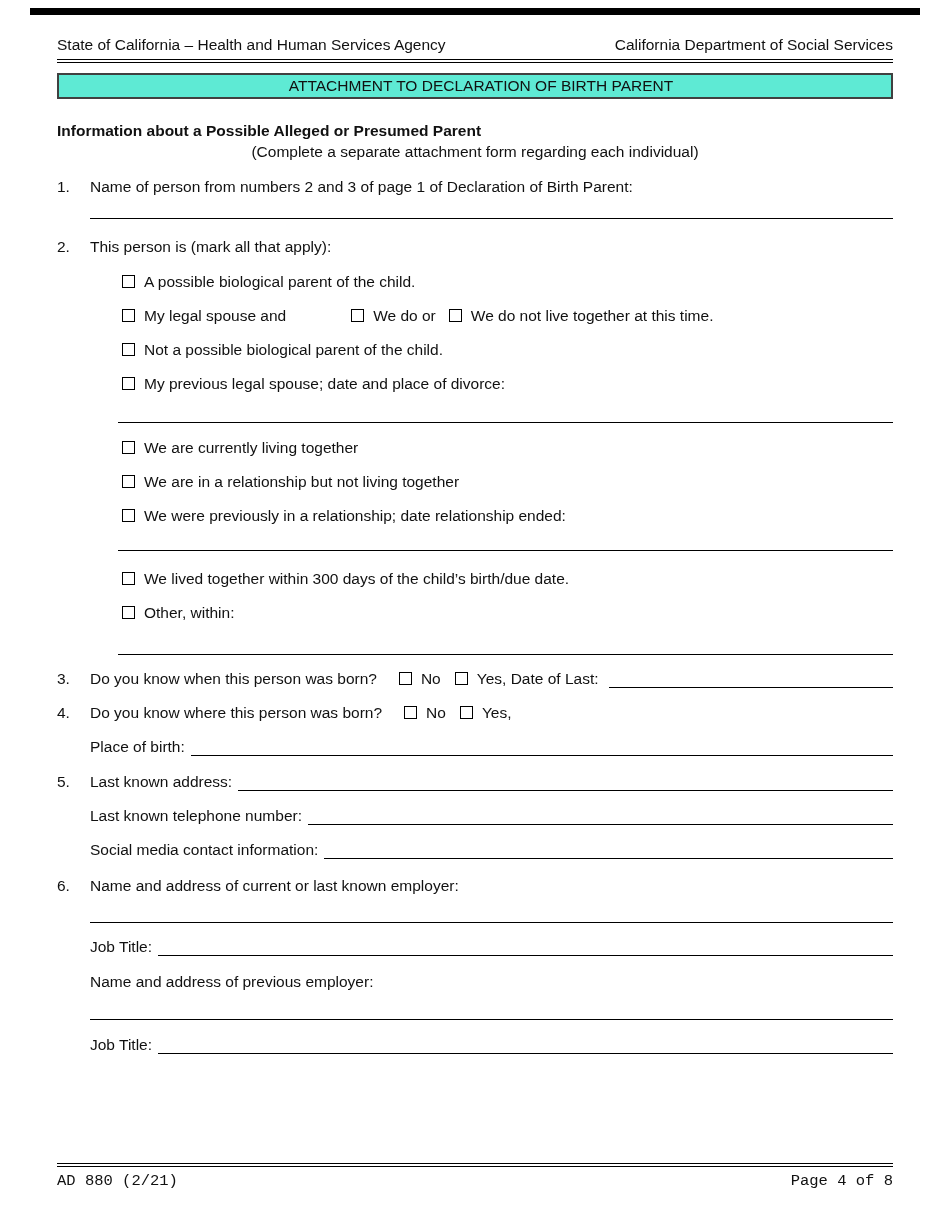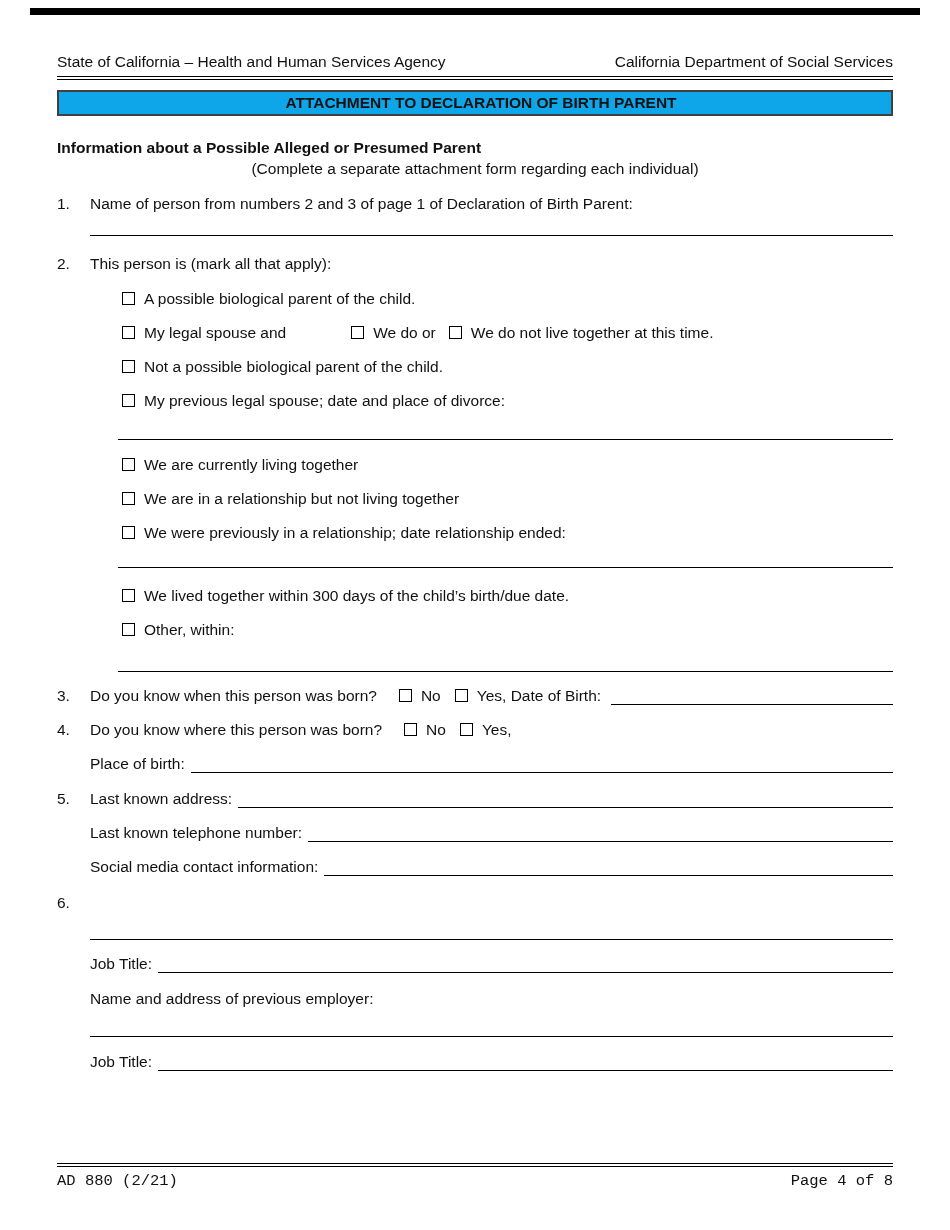--- a/index.html
+++ b/index.html
@@ -18,34 +18,34 @@
   .topbar {
     position: absolute;
     top: 8px; left: 30px; right: 30px;
     height: 7px;
     background: #000000;
   }
   .content { padding: 0 57px; }
   .header-row {
     display: flex;
     justify-content: space-between;
-    padding-top: 52px;
+    padding-top: 35px;
   }
   .double-rule {
     margin-top: 5px;
     height: 4px;
     border-top: 1.5px solid #000;
     border-bottom: 1.5px solid #000;
   }
   .title-box {
     margin-top: 10px;
     border: 2px solid #404040;
-    background: #0ea5e9;
+    background: #5eead4;
     text-align: center;
-    font-weight: bold;
+    font-weight: normal;
     padding: 1px 0 2px 12px;
   }
   .subtitle { margin-top: 22px; text-align: left; font-weight: bold; }
   .instruction { margin-top: 2px; text-align: center; }
 
   .q-row { display: flex; align-items: center; }
   .qnum { width: 33px; flex-shrink: 0; }
 
   .cb {
     width: 13px; height: 13px;
@@ -177,21 +177,21 @@
       <span>Other, within:</span>
     </div>
     <div class="uline ml61 mt32"></div>
 
     <div class="q-row mt14">
       <span class="qnum">3.</span>
       <span>Do you know when this person was born?</span>
       <span class="cb cb-gap ml22"></span>
       <span>No</span>
       <span class="cb cb-gap ml14"></span>
-      <span>Yes, Date of Birth:</span>
+      <span>Yes, Date of Last:</span>
       <span class="fl ml10"></span>
     </div>
 
     <div class="q-row mt15">
       <span class="qnum">4.</span>
       <span>Do you know where this person was born?</span>
       <span class="cb cb-gap ml22"></span>
       <span>No</span>
       <span class="cb cb-gap ml14"></span>
       <span>Yes,</span>
@@ -217,20 +217,21 @@
 
 
     <div class="q-row mt15">
       <span class="qnum"></span>
       <span>Social media contact information:</span>
       <span class="fl ml6"></span>
     </div>
 
     <div class="q-row mt17">
       <span class="qnum">6.</span>
+      <span>Name and address of current or last known employer:</span>
     </div>
     <div class="uline ml33 mt27"></div>
 
     <div class="q-row mt14">
       <span class="qnum"></span>
       <span>Job Title:</span>
       <span class="fl ml6"></span>
     </div>
 
     <div class="q-row mt16">

